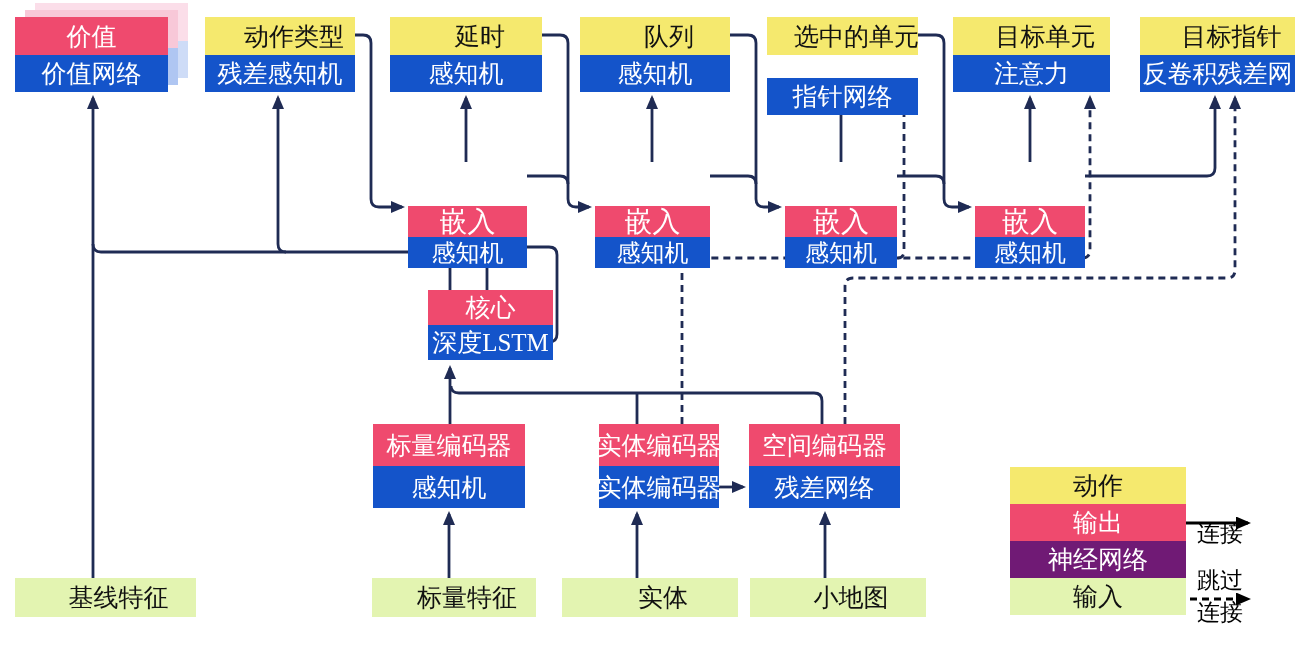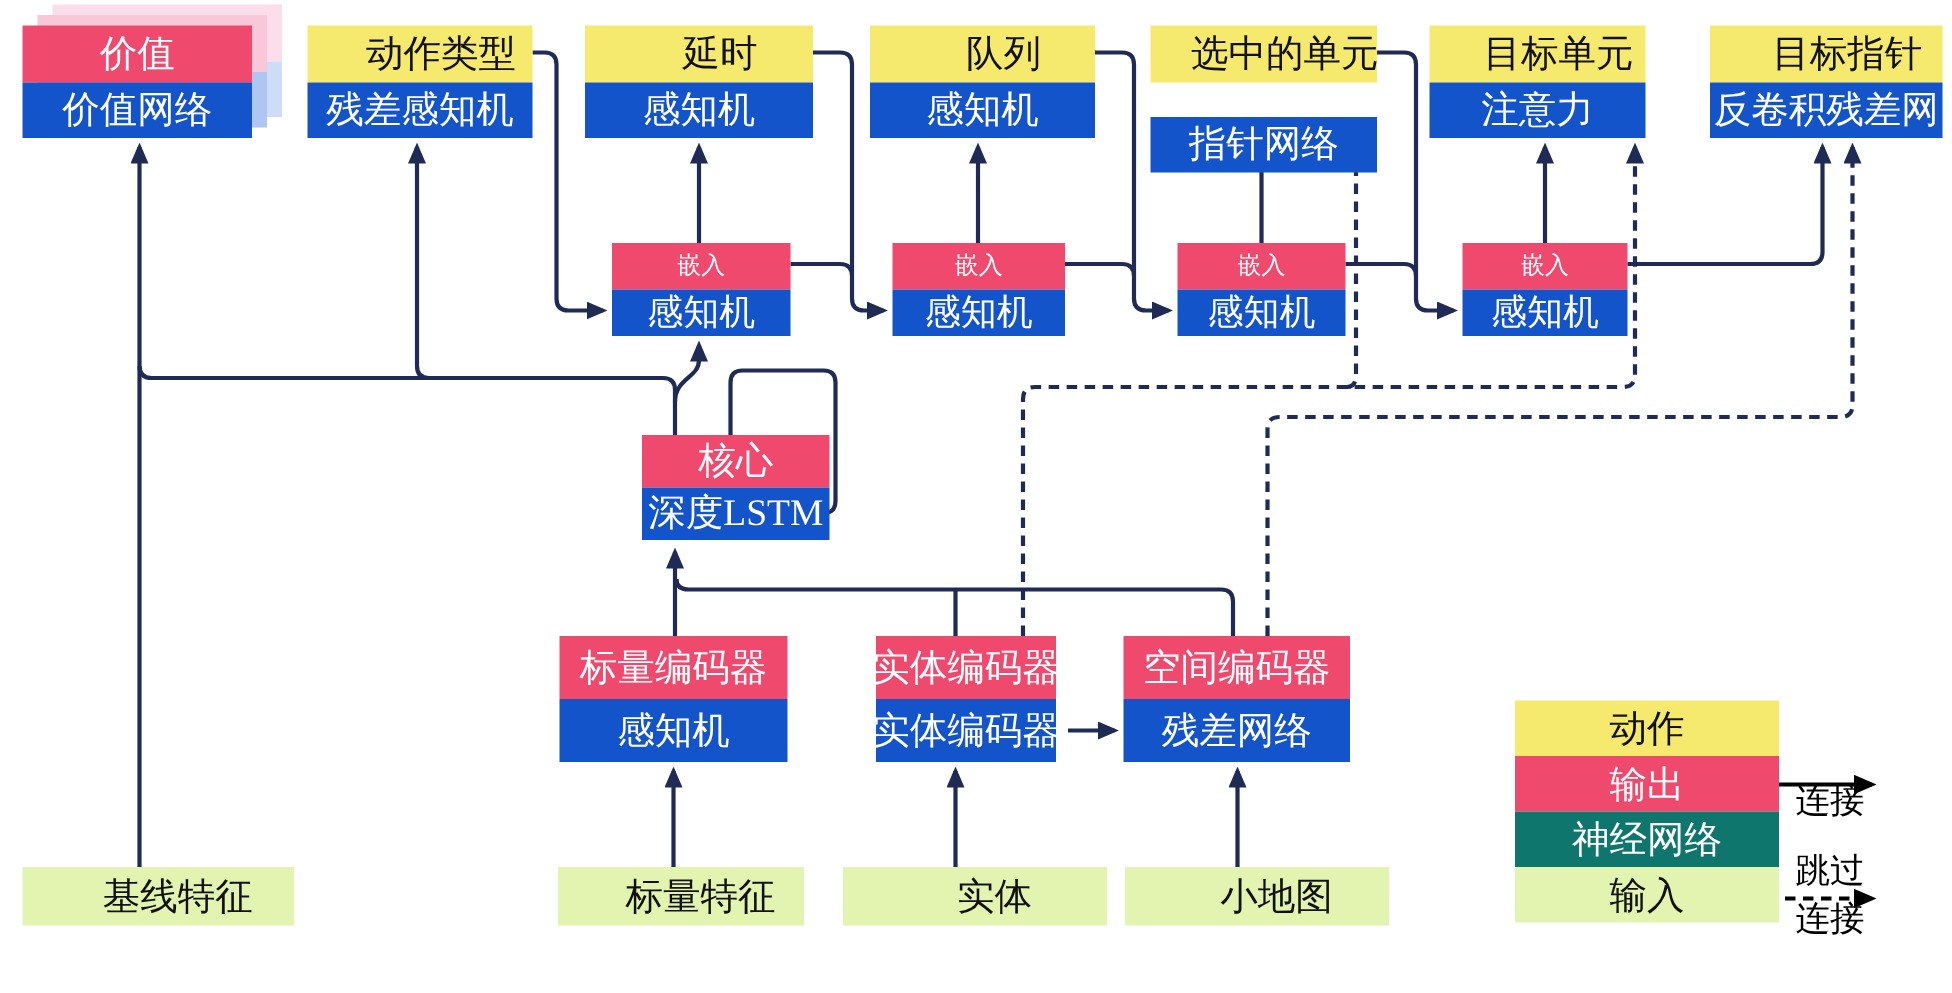--- a/index.html
+++ b/index.html
@@ -8,37 +8,37 @@
     font-family:"Liberation Serif","DejaVu Serif",serif;
   }
   .box{position:absolute;display:flex;flex-direction:column;}
   .part{
     display:flex;align-items:center;justify-content:center;
     font-size:25px;line-height:1;white-space:nowrap;
   }
   .part.yellow{background:#F5E96E;color:#111111;height:38px;padding-left:28px;}
   .part.red{background:#EF4A6E;color:#ffffff;height:38px;}
   .part.blue{background:#1454CA;color:#ffffff;height:37px;}
-  .embed .part.red{height:31px;font-size:16px;}
+  .embed .part.red{height:31px;font-size:28px;margin-top:44px;}
   .embed .part.blue{height:31px;font-size:24px;}
   .enc .part.red{height:42px;}
   .enc .part.blue{height:42px;}
   .core .part.red{height:35px;}
   .core .part.blue{height:35px;}
   .greenbox{
     position:absolute;height:39px;background:#E3F4B1;color:#111111;
     display:flex;align-items:center;justify-content:center;font-size:25px;white-space:nowrap;padding-left:26px;
   }
   .legend-row{
     display:flex;align-items:center;justify-content:center;
     height:37px;font-size:25px;white-space:nowrap;
   }
   .lg-yellow{background:#F5E96E;color:#111;}
   .lg-red{background:#EF4A6E;color:#fff;}
-  .lg-blue{background:#0f766e;color:#fff;}
+  .lg-blue{background:#701a75;color:#fff;}
   .lg-green{background:#E3F4B1;color:#111;}
   .lg-label{
     position:absolute;left:1180px;width:80px;text-align:center;
     font-size:23px;color:#000;line-height:1.1;margin-top:32px;
   }
   .vshadow{position:absolute;width:153px;}
   .vshadow .t{height:38px;}
   .vshadow .b{height:37px;}
   .sh1 .t{background:#F8C8D8;} .sh1 .b{background:#AFC6F2;}
   .sh2 .t{background:#FBDEE9;} .sh2 .b{background:#CEDCF7;}
@@ -119,21 +119,21 @@
     <div class="part blue">感知机</div>
   </div>
   <div class="box" style="left:580px;top:17px;width:150px;">
     <div class="part yellow">队列</div>
     <div class="part blue">感知机</div>
   </div>
   <div class="box" style="left:767px;top:17px;width:151px;gap:23px;">
     <div class="part yellow">选中的单元</div>
     <div class="part blue">指针网络</div>
   </div>
-  <div class="box" style="left:953px;top:17px;width:144px;">
+  <div class="box" style="left:953px;top:17px;width:157px;">
     <div class="part yellow">目标单元</div>
     <div class="part blue">注意力</div>
   </div>
   <div class="box" style="left:1140px;top:17px;width:155px;">
     <div class="part yellow">目标指针</div>
     <div class="part blue">反卷积残差网</div>
   </div>
 
   <div class="box embed" style="left:408px;top:162px;width:119px;">
     <div class="part red">嵌入</div>
@@ -154,21 +154,21 @@
 
   <div class="box core" style="left:400px;top:290px;width:125px;padding-left:28px;">
     <div class="part red">核心</div>
     <div class="part blue">深度LSTM</div>
   </div>
 
   <div class="box enc" style="left:373px;top:424px;width:152px;">
     <div class="part red">标量编码器</div>
     <div class="part blue">感知机</div>
   </div>
-  <div class="box enc" style="left:572px;top:424px;width:120px;padding-left:12px;">
+  <div class="box enc" style="left:587px;top:424px;width:120px;padding-left:12px;">
     <div class="part red">实体编码器</div>
     <div class="part blue">实体编码器</div>
   </div>
   <div class="box enc" style="left:749px;top:424px;width:151px;">
     <div class="part red">空间编码器</div>
     <div class="part blue">残差网络</div>
   </div>
 
   <div class="greenbox" style="left:15px;top:578px;width:155px;">基线特征</div>
   <div class="greenbox" style="left:372px;top:578px;width:138px;">标量特征</div>

